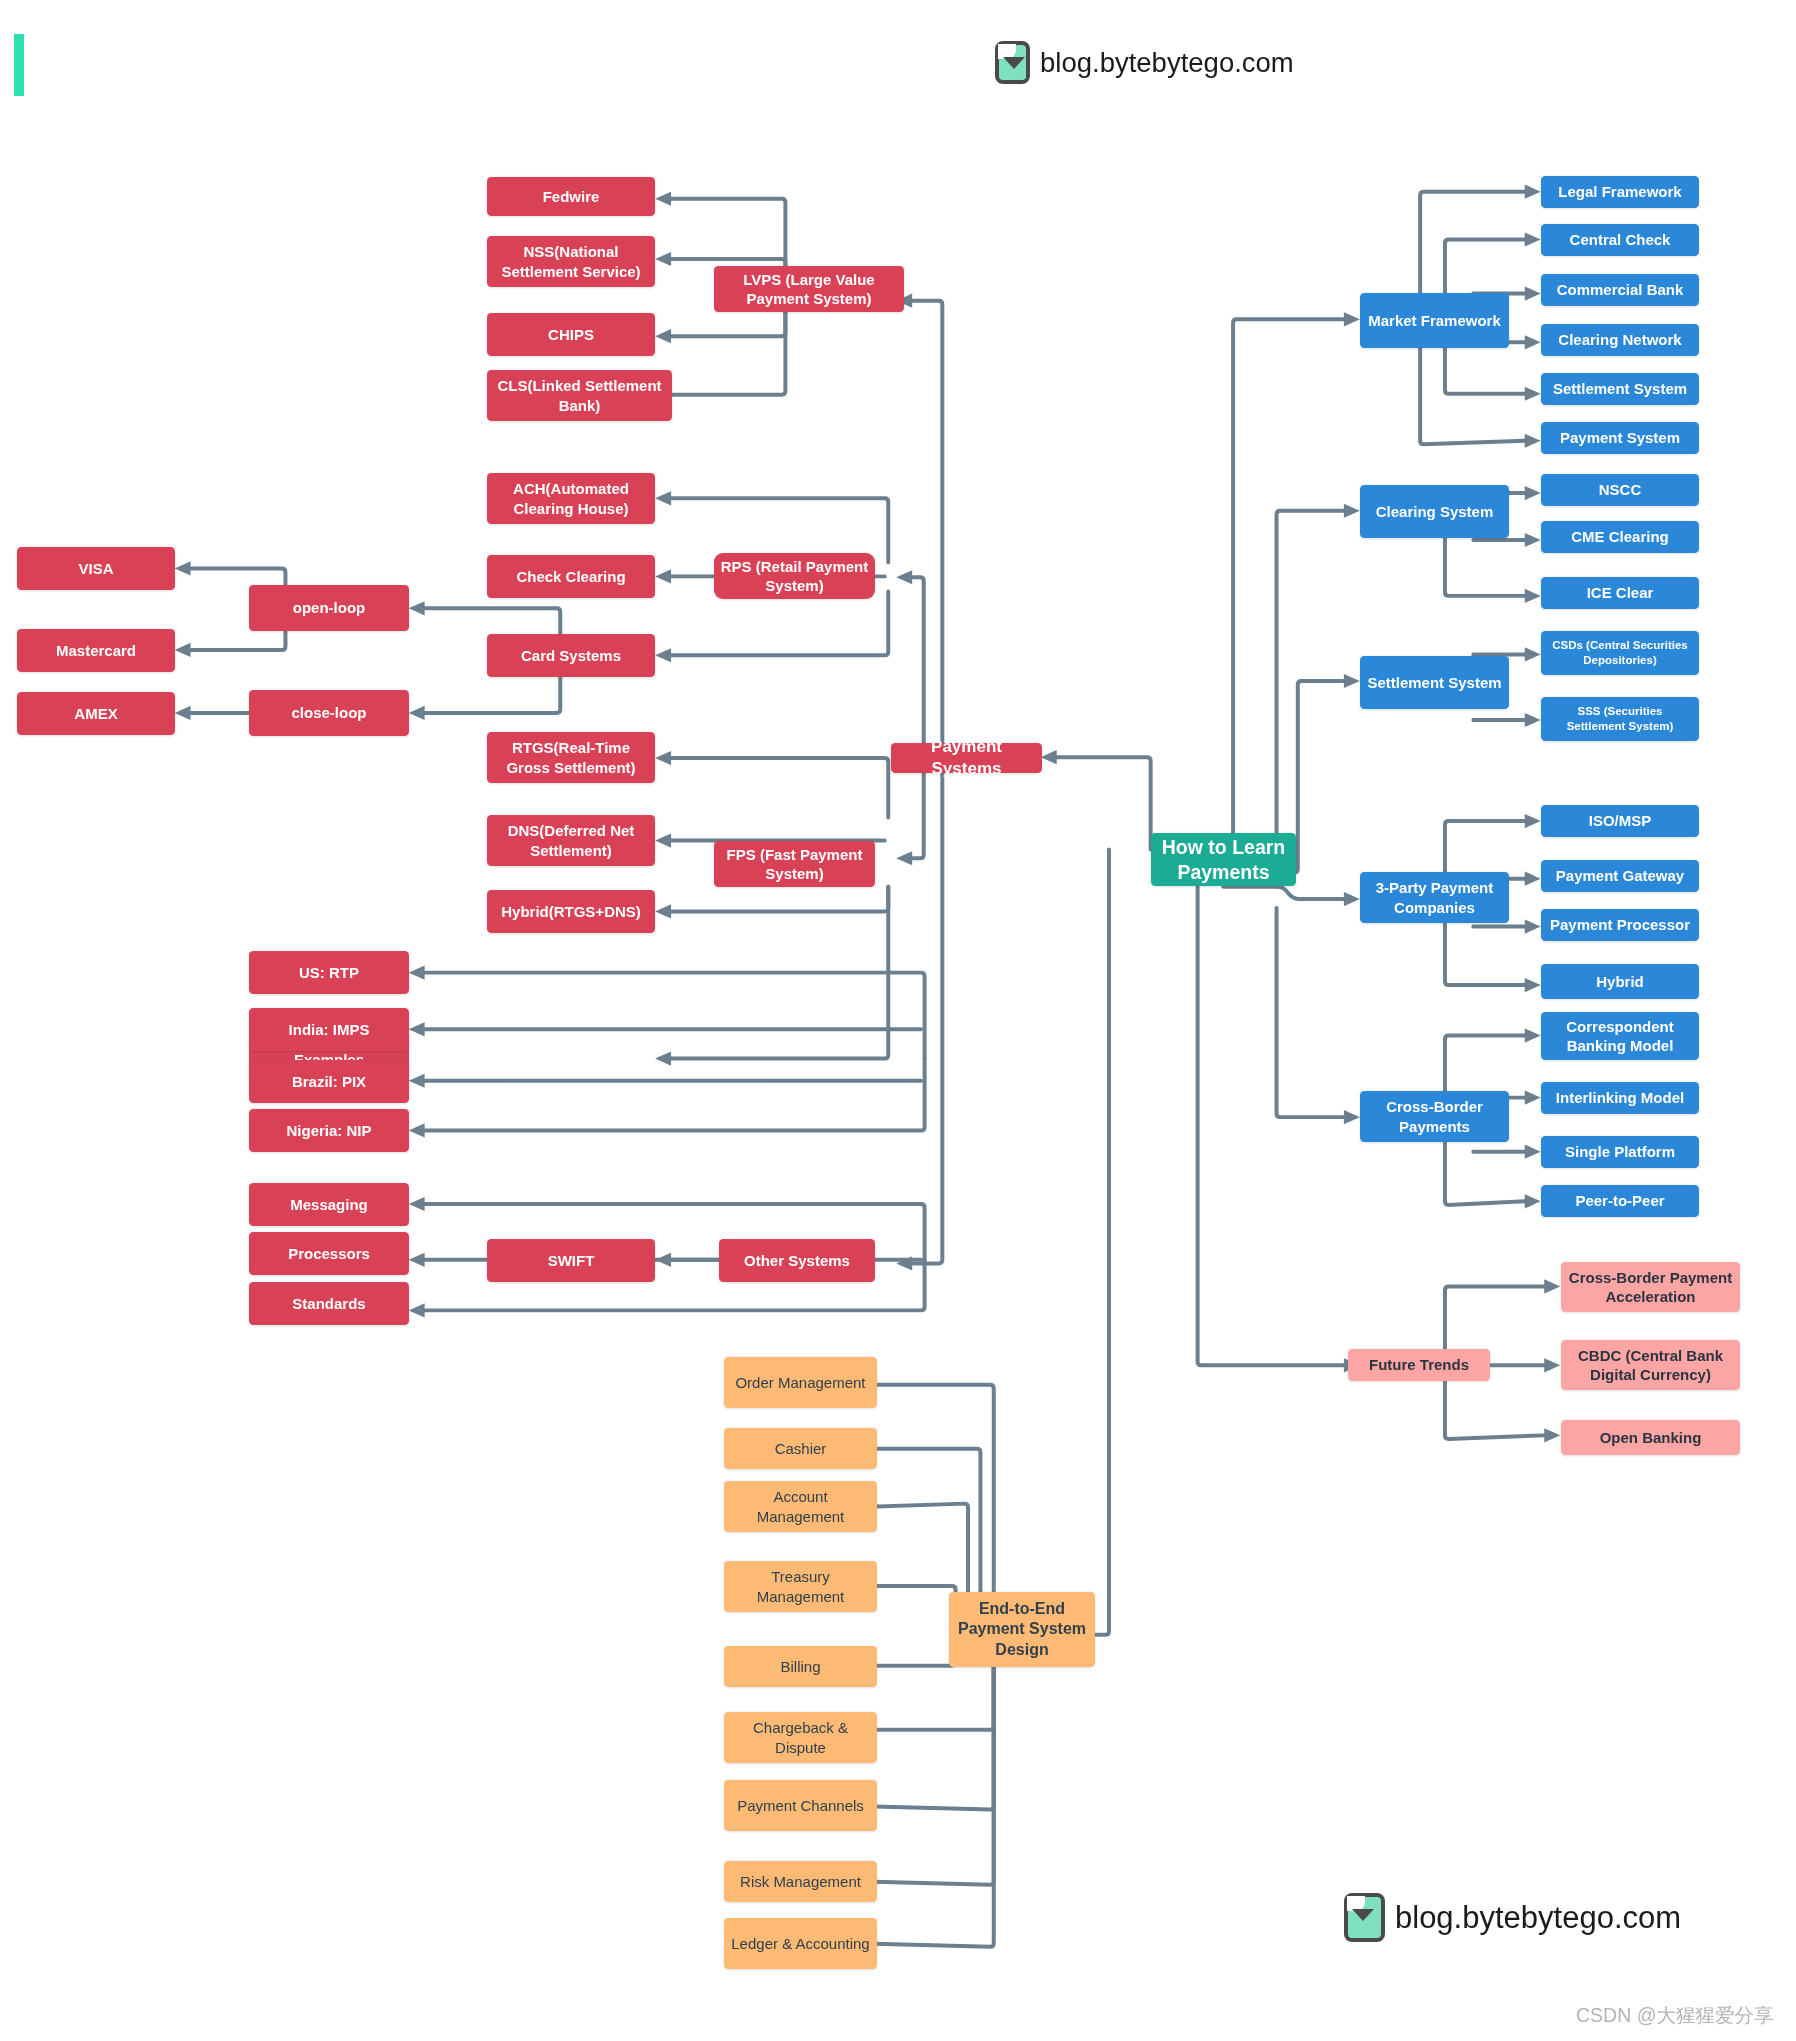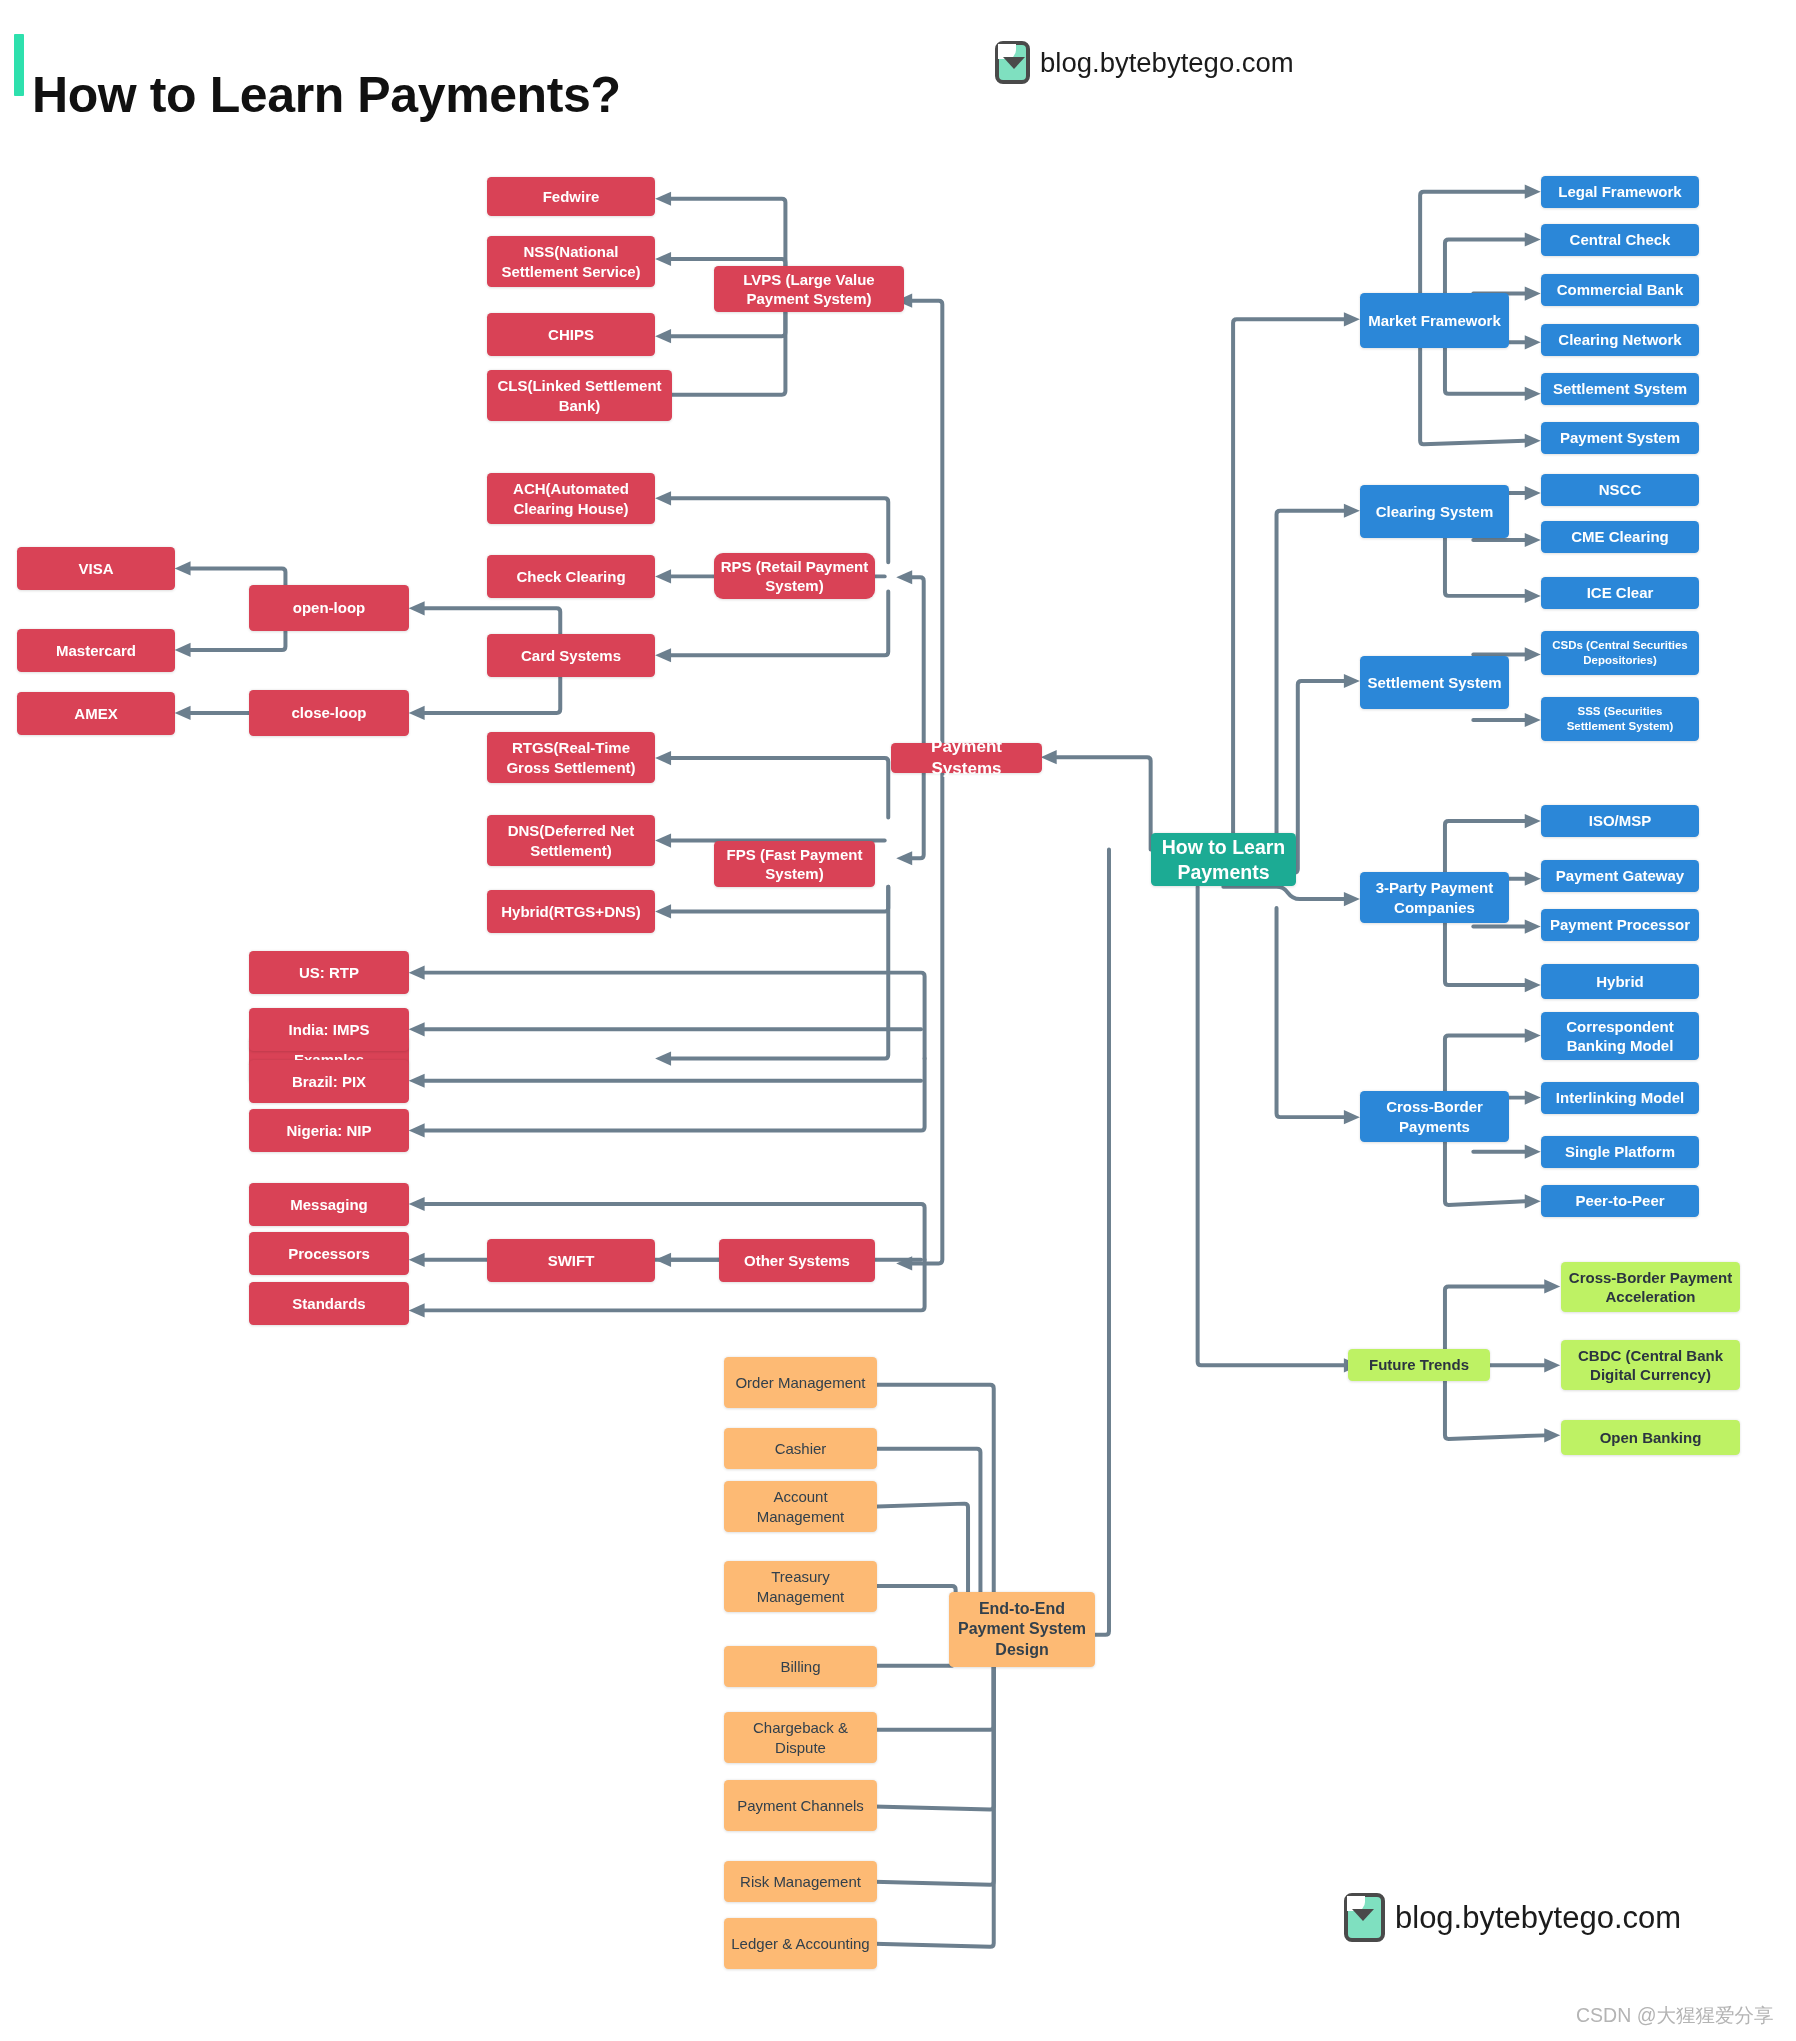--- a/index.html
+++ b/index.html
@@ -20,37 +20,36 @@
   #brand-bottom .brand-text{font-size:31px;}
   #watermark{position:absolute;left:1576px;top:2002px;font-size:19.5px;color:#b4b4b4;white-space:nowrap;}
 
   
   .node{position:absolute;box-sizing:border-box;display:flex;align-items:center;justify-content:center;
         text-align:center;border-radius:4.4px;color:#fff;font-size:15px;font-weight:600;
         line-height:1.28;padding:3.5px 6.2px;box-shadow:0 0.9px 2.7px rgba(0,0,0,.13);z-index:3;}
   .red{background:#d94256;}
   .blue{background:#2b87d8;}
   .teal{background:#1cab94;}
-  .amber{background:#bef264;color:#2b3440;}
+  .amber{background:#fca5a5;color:#2b3440;}
   .grey{background:#fdba74;color:#32404c;font-weight:400;}
   .bold{font-weight:700;}
   .tiny{font-size:11.5px;font-weight:600;}
 
   
   #wires{position:absolute;left:0;top:0;width:1796px;height:2041px;z-index:1;pointer-events:none;}
   #wires path{fill:none;stroke:#6c7f8e;stroke-width:4.5;stroke-linecap:round;stroke-linejoin:round;}
   #wires polygon{fill:#6c7f8e;}
 </style>
 </head>
 <body>
 
 <div id="stage">
 
   <div id="accent-bar"></div>
-  <h1 id="page-title">How to Learn Payments?</h1>
 
   <div class="brand" id="brand-top">
     <span class="brand-mark"></span>
     <span class="brand-text">blog.bytebytego.com</span>
   </div>
 
   <div class="brand" id="brand-bottom">
     <span class="brand-mark"></span>
     <span class="brand-text">blog.bytebytego.com</span>
   </div>

